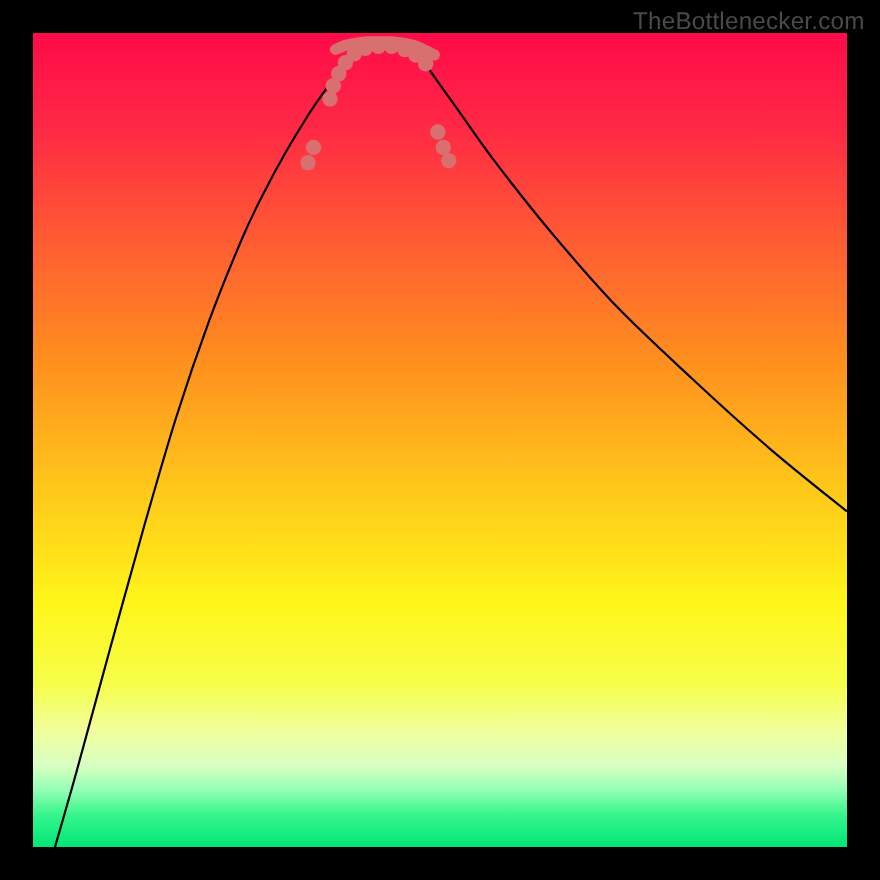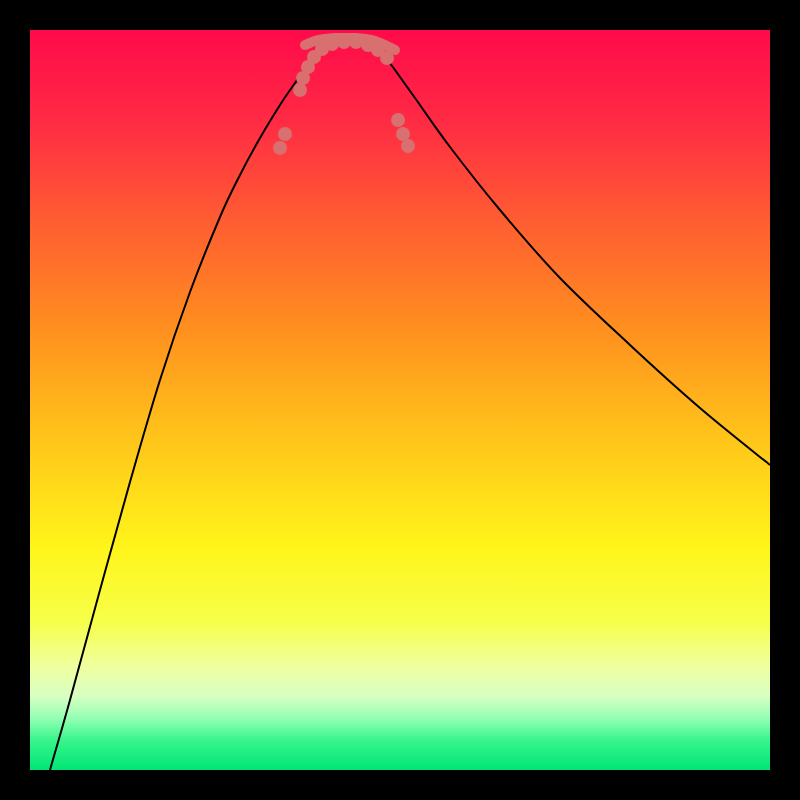--- a/index.html
+++ b/index.html
@@ -57,20 +57,21 @@
     stroke-width: 2;
   }
   .curves circle.dot {
     fill: #d97070;
   }
 </style>
 </head>
 <body>
 
 <div class="frame">
+  <div class="watermark">TheBottlenecker.com</div>
   <div class="plot-area">
     <svg class="bg-gradient" viewBox="0 0 740 740" preserveAspectRatio="none">
       <defs>
         <linearGradient id="grad" x1="0" y1="0" x2="0" y2="1">
             <stop offset="0%" stop-color="#ff0a4a"></stop>
             <stop offset="12%" stop-color="#ff2a44"></stop>
             <stop offset="25%" stop-color="#ff5a33"></stop>
             <stop offset="40%" stop-color="#ff8e1f"></stop>
             <stop offset="55.00000000000001%" stop-color="#ffc41a"></stop>
             <stop offset="70%" stop-color="#fff51a"></stop>

